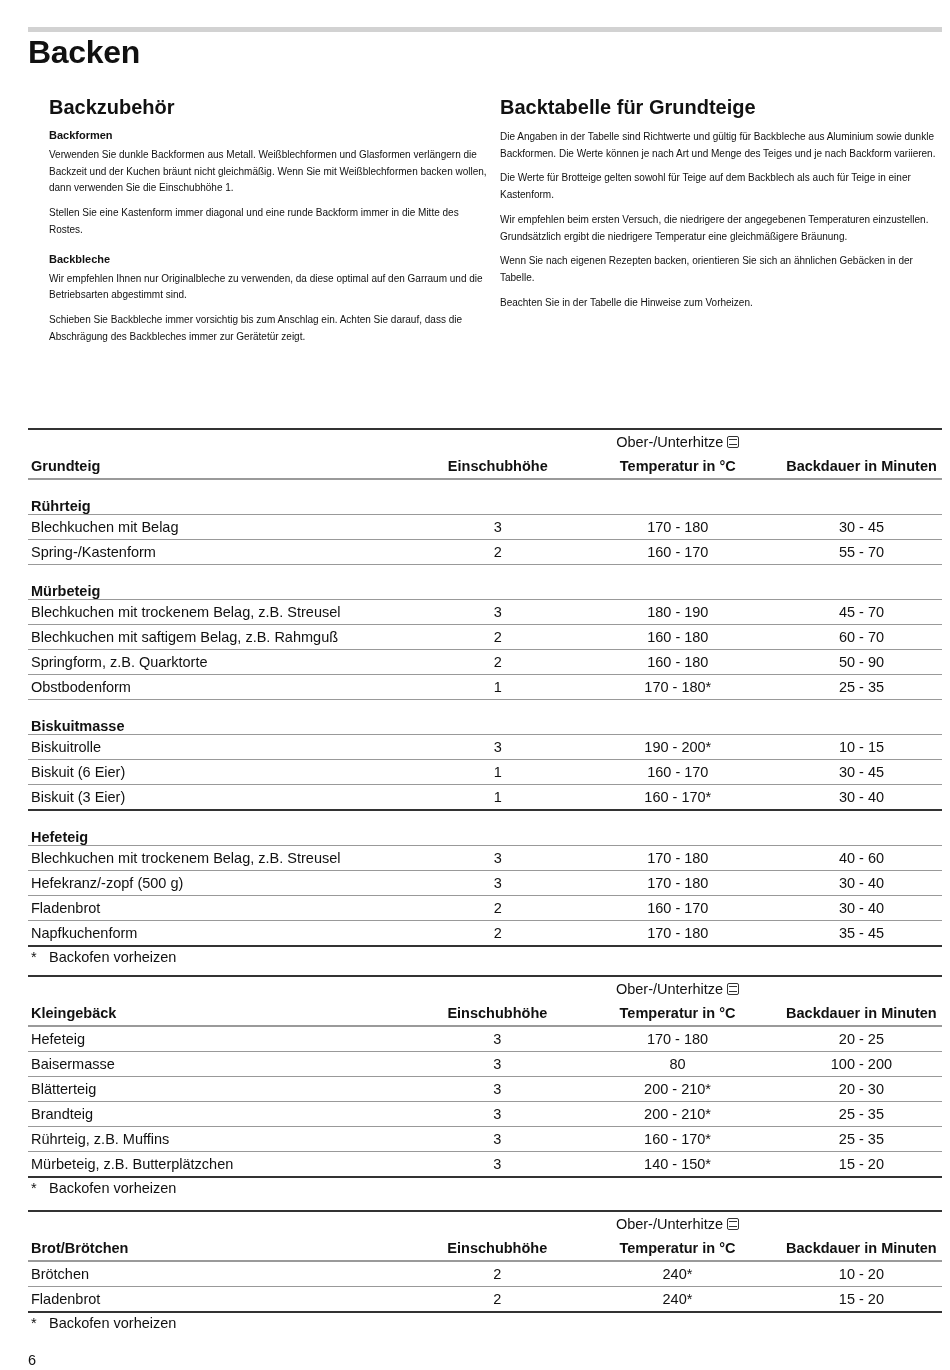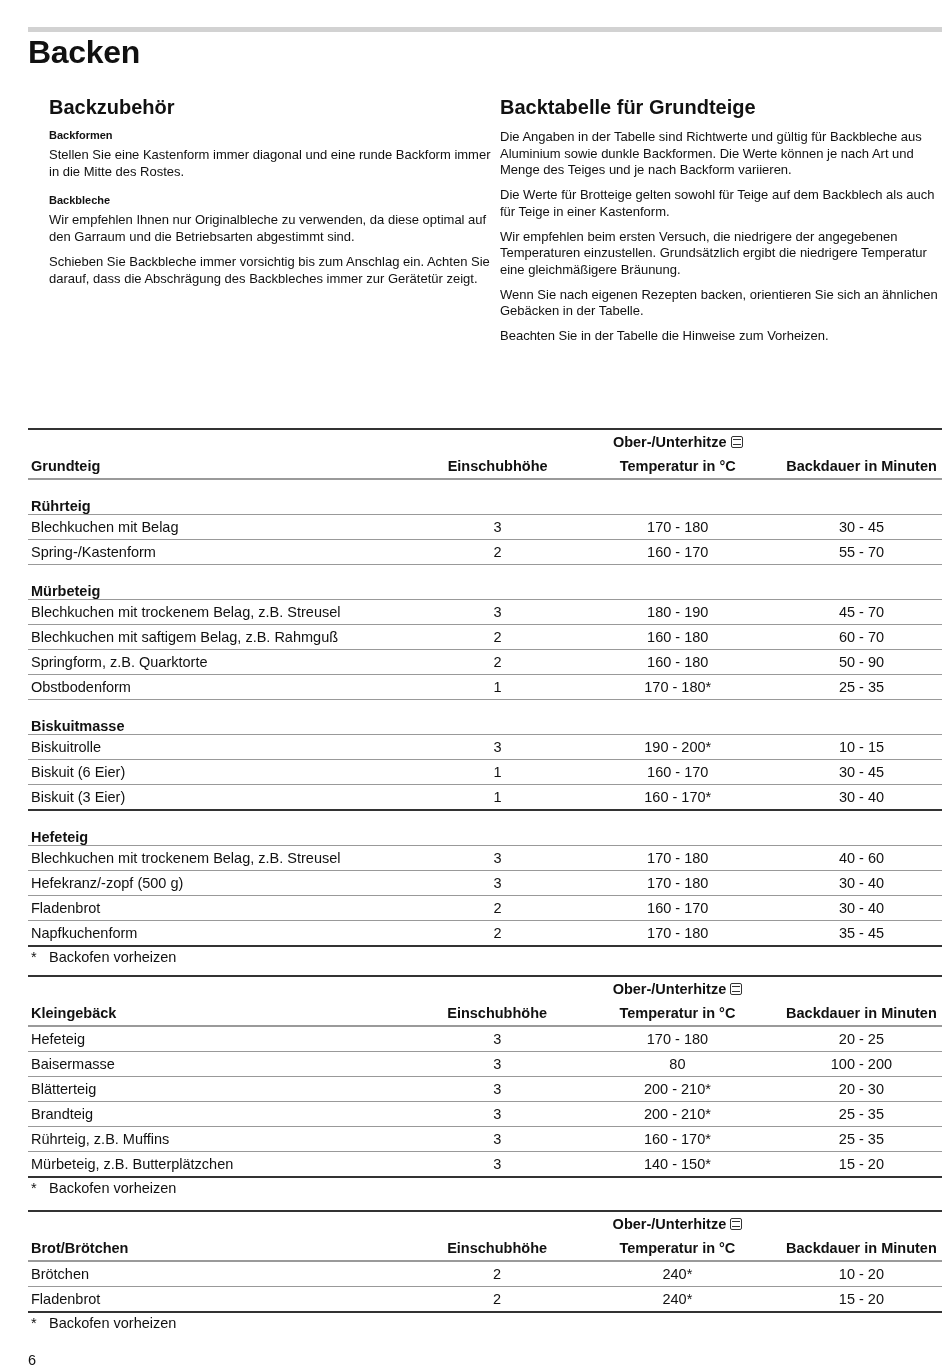--- a/index.html
+++ b/index.html
@@ -5,27 +5,27 @@
   html, body { margin: 0; padding: 0; background: #ffffff; }
   body { width: 950px; height: 1370px; position: relative; overflow: hidden;
          font-family: "Liberation Sans", sans-serif; color: #111; }
   .topbar { position: absolute; left: 28px; top: 27px; width: 914px; height: 5px; background: #d2d2d2; }
   .page-title { position: absolute; left: 28px; top: 34px; margin: 0; font-size: 32px; font-weight: bold; letter-spacing: -0.3px; }
   .col { position: absolute; top: 96px; width: 445px; }
   .col-left { left: 28px; margin-left: 21px; }
   .col-right { left: 500px; }
   h2 { margin: 0 0 10px 0; font-size: 20px; font-weight: bold; }
   h3 { margin: 0 0 6px 0; font-size: 11px; font-weight: bold; }
-  p  { margin: 0 0 8px 0; font-size: 13px; line-height: 16.7px; }
+  p  { margin: 0 0 8px 0; font-size: 10px; line-height: 16.7px; }
   .col-left h3.second { margin-top: 14px; }
 
   table.bake { position: absolute; left: 28px; width: 914px; border-collapse: collapse; font-size: 14.5px; }
   table.bake td, table.bake th { padding: 0 3px; height: 24px; }
   .t-top { border-top: 2px solid #333; }
-  .mode-row th { height: 22px; padding-top: 2px; font-weight: bold; text-align: center; }
+  .mode-row th { height: 22px; padding-top: 2px; font-weight: normal; text-align: center; }
   .head-row th { height: 26px; font-weight: bold; vertical-align: middle; border-bottom: 2px solid #9a9a9a; }
   .head-row th.first { text-align: left; }
   td.c, th.c { text-align: center; }
   td.name { text-align: left; }
   tr.group td { font-weight: bold; height: 34px; vertical-align: bottom; padding-bottom: 0; border-bottom: 1px solid #999; }
   tr.item td { border-bottom: 1px solid #999; }
   tr.item.last td { border-bottom: 2px solid #333; }
   tr.note td { height: 22px; vertical-align: top; padding-top: 2px; }
   .oven-icon { display: inline-block; width: 12px; height: 12px; border: 1px solid #333; border-radius: 2px;
                vertical-align: -1px; margin-left: 4px; position: relative; box-sizing: border-box; }
@@ -38,20 +38,21 @@
 </style>
 </head>
 <body>
 
 <div class="topbar"></div>
 <h1 class="page-title">Backen</h1>
 
 <div class="col col-left">
   <h2>Backzubehör</h2>
   <h3>Backformen</h3>
+  <p>Verwenden Sie dunkle Backformen aus Metall. Weißblechformen und Glasformen verlängern die Backzeit und der Kuchen bräunt nicht gleichmäßig. Wenn Sie mit Weißblechformen backen wollen, dann verwenden Sie die Einschubhöhe 1.</p>
   <p>Stellen Sie eine Kastenform immer diagonal und eine runde Backform immer in die Mitte des Rostes.</p>
   <h3 class="second">Backbleche</h3>
   <p>Wir empfehlen Ihnen nur Originalbleche zu verwenden, da diese optimal auf den Garraum und die Betriebsarten abgestimmt sind.</p>
   <p>Schieben Sie Backbleche immer vorsichtig bis zum Anschlag ein. Achten Sie darauf, dass die Abschrägung des Backbleches immer zur Gerätetür zeigt.</p>
 </div>
 
 <div class="col col-right">
   <h2>Backtabelle für Grundteige</h2>
   <p>Die Angaben in der Tabelle sind Richtwerte und gültig für Backbleche aus Aluminium sowie dunkle Backformen. Die Werte können je nach Art und Menge des Teiges und je nach Backform variieren.</p>
   <p>Die Werte für Brotteige gelten sowohl für Teige auf dem Backblech als auch für Teige in einer Kastenform.</p>

